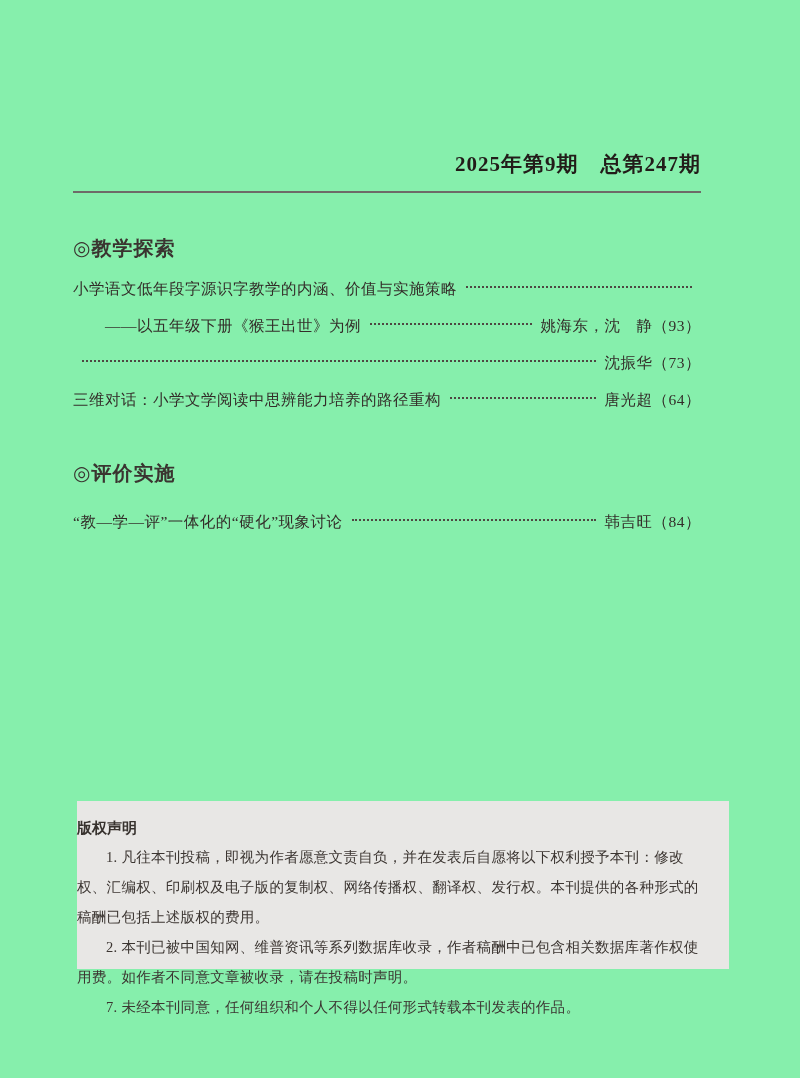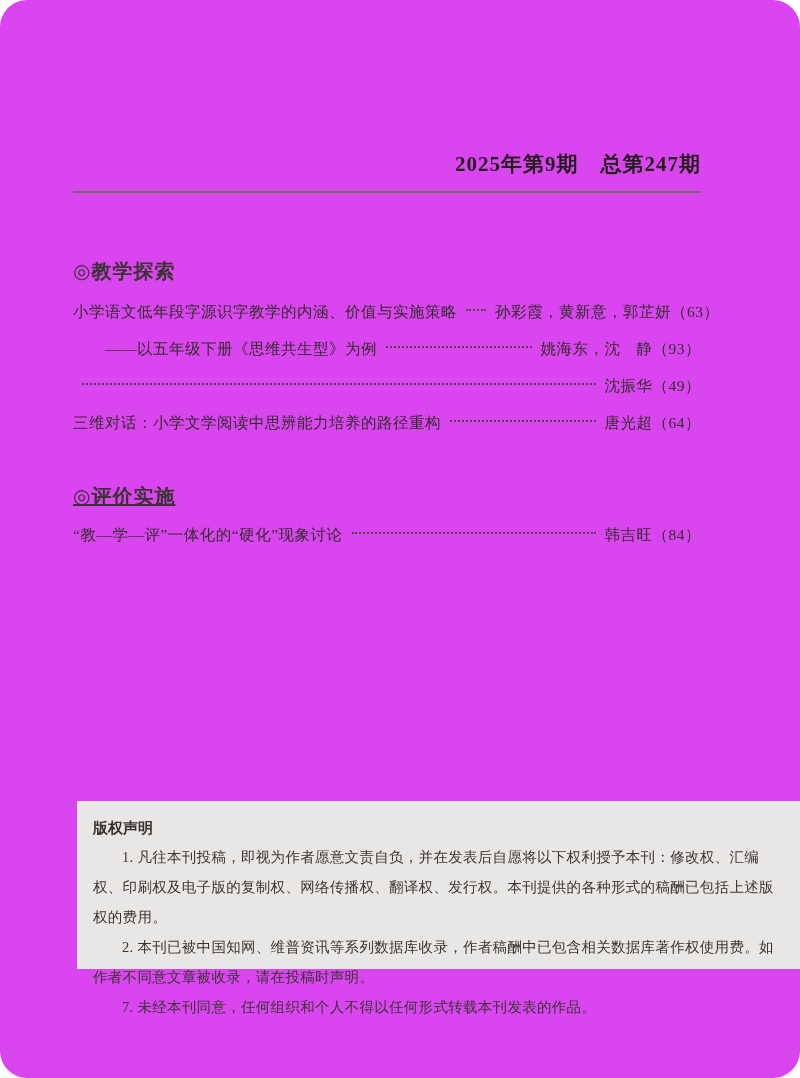--- a/index.html
+++ b/index.html
@@ -5,25 +5,24 @@
   html, body {
     margin: 0;
     padding: 0;
     background: #ffffff;
   }
   .page {
     position: relative;
     width: 800px;
     height: 1078px;
     margin: 0 auto;
-    background: #d946ef;
+    background: #86efac;
     font-family: "Liberation Serif", "DejaVu Serif", serif;
     color: #2e2825;
     overflow: hidden;
-    border-radius: 27px;
   }
   .content {
     position: absolute;
     left: 73px;
     width: 628px;
     top: 0;
   }
 
   
   .masthead {
@@ -42,26 +41,26 @@
   }
 
   
   .section-header {
     font-family: "Liberation Sans", "DejaVu Sans", sans-serif;
     font-weight: bold;
     font-size: 20px;
     color: #3a3430;
     letter-spacing: 1px;
   }
-  .section-header.first { margin-top: 65px; }
-  .section-header.second { margin-top: 50px; text-decoration: underline; }
+  .section-header.first { margin-top: 42px; }
+  .section-header.second { margin-top: 50px; }
 
   
   .entries { margin-top: 16px; }
-  .entries.second { margin-top: 14px; }
+  .entries.second { margin-top: 24px; }
   .entry-row {
     display: flex;
     align-items: baseline;
     font-size: 15.5px;
     line-height: 21px;
     margin-bottom: 16px;
     color: #332d29;
   }
   .entry-title { white-space: nowrap; letter-spacing: 0.5px; }
   .entry-subtitle-indent { padding-left: 32px; }
@@ -74,25 +73,25 @@
     min-width: 20px;
     transform: translateY(-2px);
   }
   .entry-authors { white-space: nowrap; letter-spacing: 0.5px; }
 
   
   .copyright-box {
     position: absolute;
     left: 77px;
     top: 801px;
-    width: 724px;
+    width: 652px;
     height: 168px;
     background: #e8e7e5;
     box-sizing: border-box;
-    padding: 18px 16px 0 16px;
+    padding: 18px 16px 0 0;
   }
   .copyright-title {
     font-family: "Liberation Sans", "DejaVu Sans", sans-serif;
     font-weight: bold;
     font-size: 15px;
     color: #37322e;
     margin-bottom: 4px;
   }
   .copyright-para {
     font-size: 14.5px;
@@ -112,33 +111,32 @@
     <div class="masthead">2025年第9期　总第247期</div>
     <hr class="rule">
 
     <div class="section-header first">◎教学探索</div>
 
     <div class="entries">
 
       <div class="entry-row">
         <span class="entry-title">小学语文低年段字源识字教学的内涵、价值与实施策略</span>
         <span class="leader"></span>
-        <span class="entry-authors">孙彩霞，黄新意，郭芷妍（63）</span>
       </div>
 
 
       <div class="entry-row">
-        <span class="entry-title entry-subtitle-indent">——以五年级下册《思维共生型》为例</span>
+        <span class="entry-title entry-subtitle-indent">——以五年级下册《猴王出世》为例</span>
         <span class="leader"></span>
         <span class="entry-authors">姚海东，沈　静（93）</span>
       </div>
 
       <div class="entry-row">
         <span class="leader"></span>
-        <span class="entry-authors">沈振华（49）</span>
+        <span class="entry-authors">沈振华（73）</span>
       </div>
 
       <div class="entry-row">
         <span class="entry-title">三维对话：小学文学阅读中思辨能力培养的路径重构</span>
         <span class="leader"></span>
         <span class="entry-authors">唐光超（64）</span>
       </div>
 
     </div>
 

